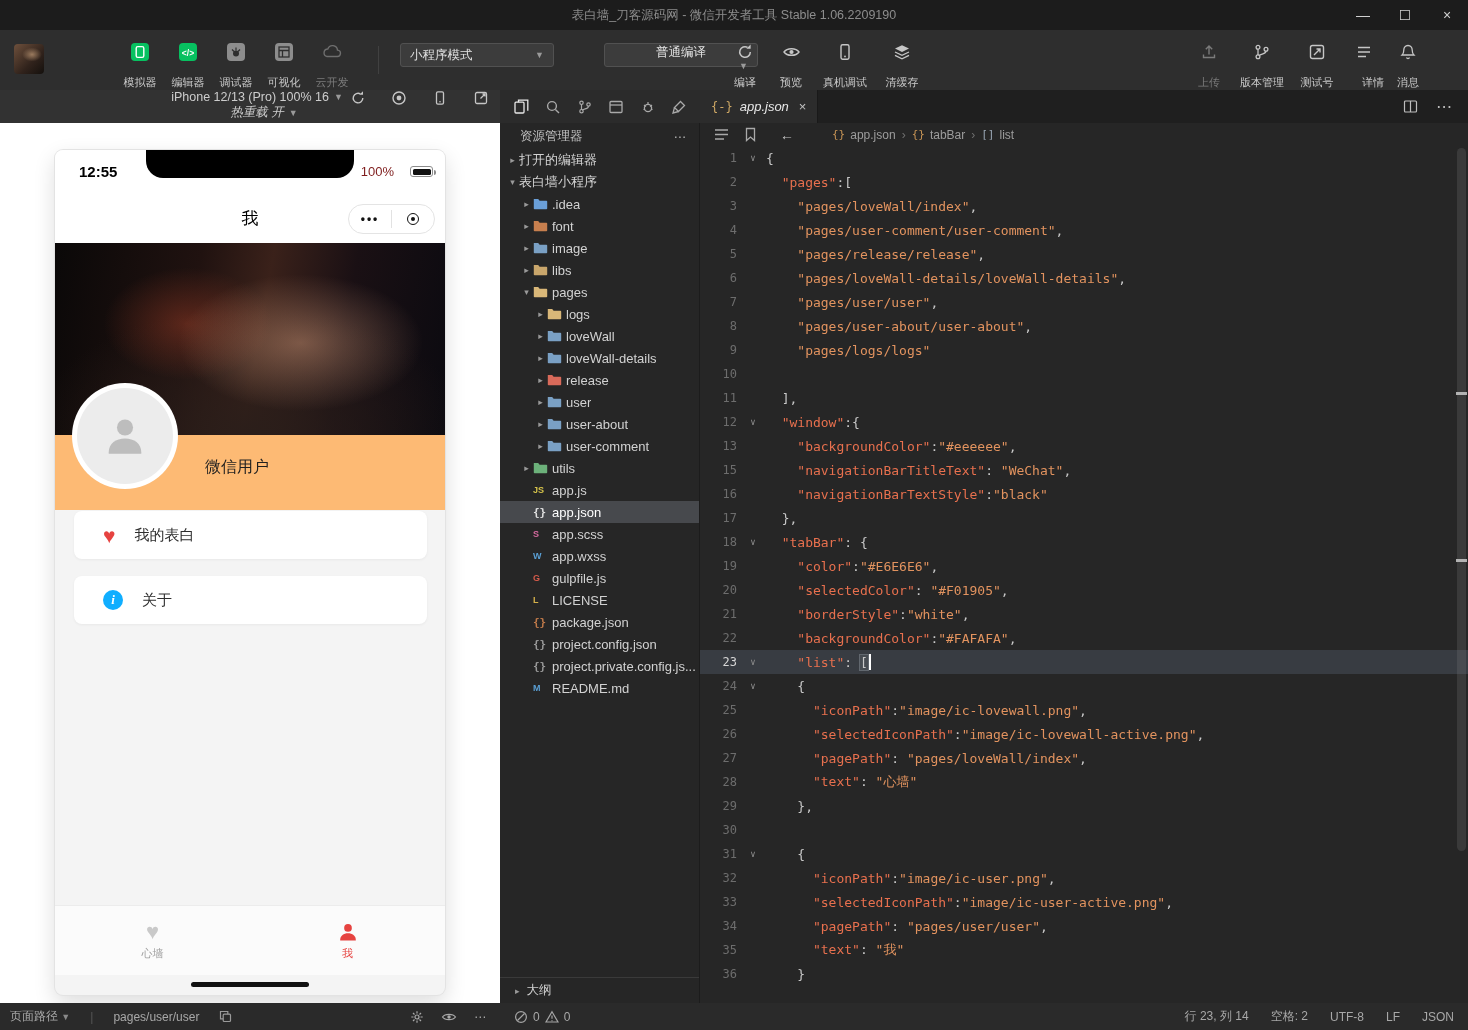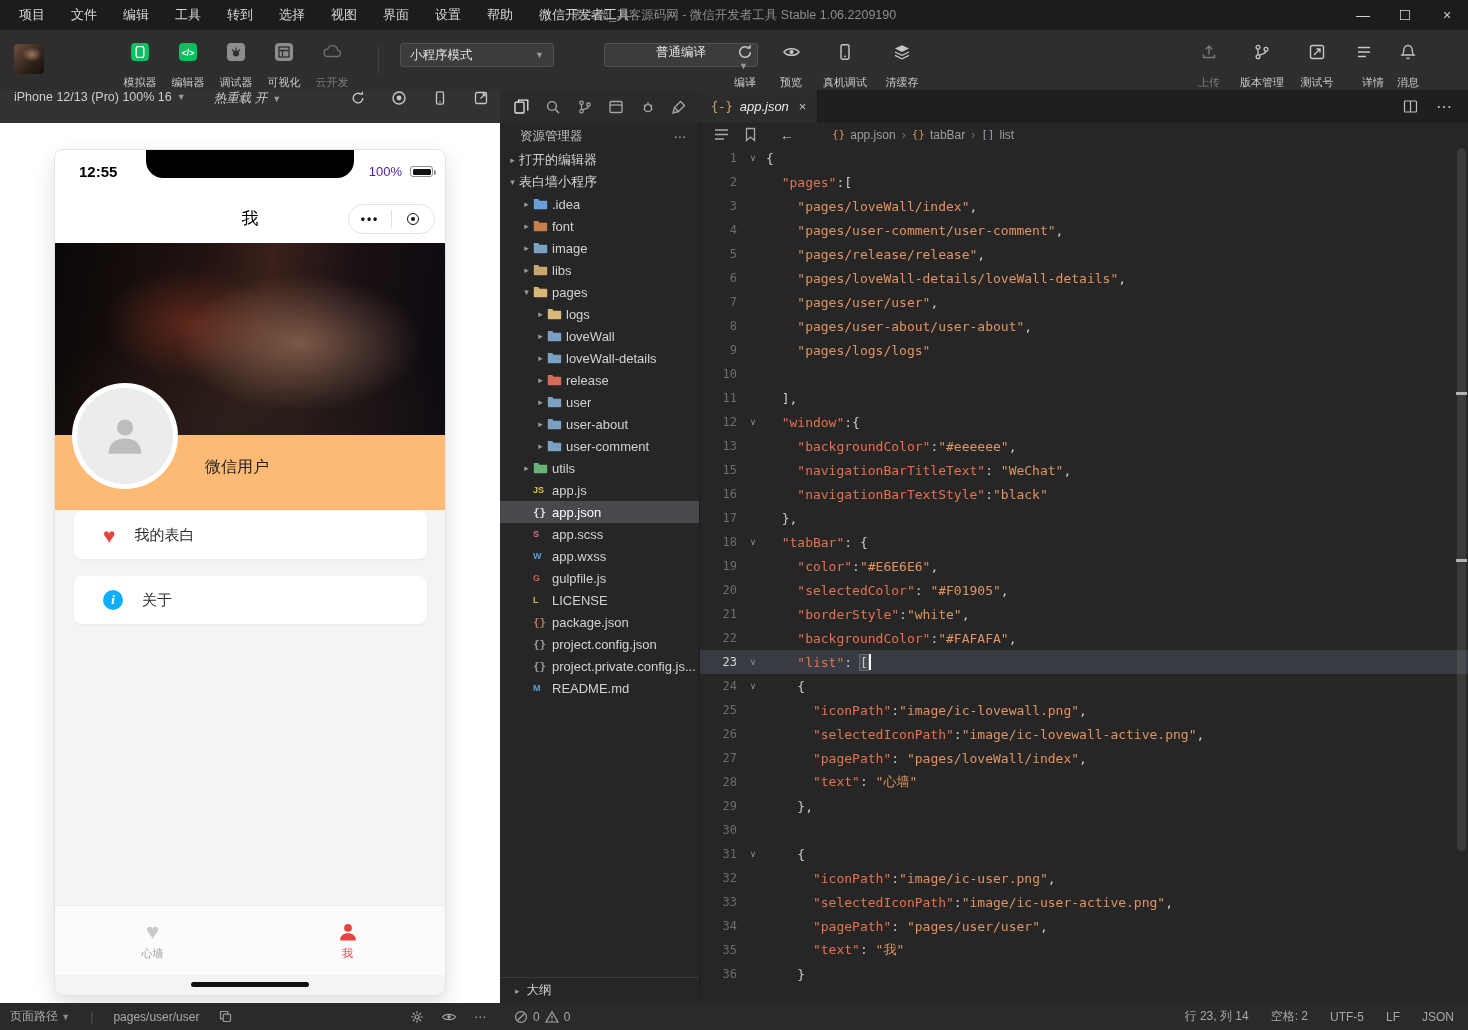--- a/index.html
+++ b/index.html
@@ -36,21 +36,21 @@
   .g-modes .tbtn { width:48px; }
   .vdiv { position:absolute; left:378px; top:16px; height:28px; width:1px; background:#414141; }
   .dropdown { position:absolute; top:13px; height:24px; background:#3c3c3c; border:1px solid #515151;
     border-radius:3px; display:flex; align-items:center; padding:0 9px; font-size:12.5px; color:#e2e2e2; }
   .dd-mode { left:400px; width:154px; }
   .dd-compile { left:604px; width:154px;flex-direction:column; }
   .dropdown .caret { margin-left:auto; color:#9a9a9a; font-size:9px; padding-left:8px; }
 
   
   .sim-strip { position:absolute; top:90px; left:0; width:500px; height:33px; background:#323232;
-    display:flex; align-items:flex-start; font-size:12.5px; color:#cdcdcd; z-index:20; }
+    display:flex; align-items:center; font-size:12.5px; color:#cdcdcd; z-index:20;flex-direction:column; }
   .strip-item { display:flex; align-items:center; gap:5px; white-space:nowrap; }
   .strip-item .caret { font-size:9px; color:#9a9a9a; }
   .si-device { margin-left:14px; }
   .si-reload { margin-left:28px;font-style:italic; }
   .strip-icons { position:absolute; left:350px; display:flex; gap:25px; align-items:center; }
   .activity-strip { position:absolute; top:90px; left:500px; width:200px; height:33px; background:#2b2b2b;
     display:flex; align-items:center; justify-content:space-between; padding:0 13px; z-index:20; }
   .tab-strip { position:absolute; top:90px; left:700px; right:0; height:33px; background:#1f1f1f;
     display:flex; align-items:center; z-index:20; }
   .tab { height:33px; background:#2c2c2c; display:flex; align-items:center; padding:0 11px; gap:7px;
@@ -105,21 +105,21 @@
   .smark { position:absolute; right:1px; width:11px; height:3px; background:#c9c9c9; opacity:.85; }
 
   
   .sim-panel { position:absolute; top:123px; left:0; width:500px; bottom:27px; background:#ffffff; z-index:8; }
   .phone { position:absolute; left:55px; top:27px; width:390px; height:845px; background:#f4f4f4;
     border-radius:8px; box-shadow:0 0 0 1px #e3e3e3, 0 8px 22px rgba(0,0,0,.14); overflow:hidden; }
   .p-status { height:45px; background:#fff; position:relative; }
   .p-time { position:absolute; left:24px; top:13px; font-size:15px; font-weight:bold; color:#000; }
   .p-notch { position:absolute; left:50%; transform:translateX(-50%); top:0; width:208px; height:28px;
     background:#000; border-radius:0 0 17px 17px; }
-  .p-batt { position:absolute; right:12px; top:14px; display:flex; align-items:center; gap:8px; font-size:13px; color:#4c1d95; }
+  .p-batt { position:absolute; right:12px; top:14px; display:flex; align-items:center; gap:16px; font-size:13px; color:#7f1d1d; }
   .batt { width:23px; height:11px; border:1px solid #8c8c8c; border-radius:3px; position:relative; }
   .batt::before { content:""; position:absolute; inset:1.5px; background:#111; border-radius:1.5px; }
   .batt::after { content:""; position:absolute; right:-4px; top:2.5px; width:2.5px; height:5px; background:#8c8c8c; border-radius:0 2px 2px 0; }
   .p-nav { height:48px; background:#fff; position:relative; }
   .p-title { position:absolute; left:0; right:0; top:12px; text-align:center; font-size:17px; color:#000; }
   .capsule { position:absolute; right:10px; top:9px; width:87px; height:30px; border:1px solid #e4e4e4;
     border-radius:15px; background:rgba(255,255,255,.92); display:flex; align-items:center; }
   .cap-dots { flex:1; text-align:center; color:#111; font-size:12px; font-weight:bold; letter-spacing:2px; line-height:1; }
   .cap-div { width:1px; height:18px; background:#e2e2e2; }
   .cap-target { flex:1; display:flex; justify-content:center; }
@@ -163,33 +163,20 @@
   .sb-caret { font-size:9px; color:#8a8a8a; }
   .sb-div { color:#555; }
   .sb-tools { position:absolute; left:410px; display:flex; gap:17px; align-items:center; }
   .sb-problems { position:absolute; left:514px; display:flex; gap:5px; align-items:center; }
   .sb-right { margin-left:auto; display:flex; gap:22px; padding-right:14px; align-items:center; white-space:nowrap; }
 </style>
 </head>
 <body>
 
 <div class="titlebar">
-  <div class="menus" id="menus">
-      <span class="menu-item">项目</span>
-      <span class="menu-item">文件</span>
-      <span class="menu-item">编辑</span>
-      <span class="menu-item">工具</span>
-      <span class="menu-item">转到</span>
-      <span class="menu-item">选择</span>
-      <span class="menu-item">视图</span>
-      <span class="menu-item">界面</span>
-      <span class="menu-item">设置</span>
-      <span class="menu-item">帮助</span>
-      <span class="menu-item">微信开发者工具</span>
-    </div>
   <div class="win-title">表白墙_刀客源码网 - 微信开发者工具 Stable 1.06.2209190</div>
   <div class="win-controls">
     <div class="win-btn">—</div>
     <div class="win-btn">☐</div>
     <div class="win-btn">×</div>
   </div>
 </div>
 
 <div class="toolbar">
   <div class="tb-avatar"></div>
@@ -959,17 +946,17 @@
         <svg width="14" height="14" viewBox="0 0 14 14">
           <path d="M7 1.8L13 12H1z" fill="none" stroke="#a6a6a6" stroke-width="1.2"></path>
           <path d="M7 5.5v3.2M7 10.3v1" stroke="#a6a6a6" stroke-width="1.2"></path>
         </svg>
       </span>
     <span>0</span>
   </div>
   <div class="sb-right">
     <span>行 23, 列 14</span>
     <span>空格: 2</span>
-    <span>UTF-5</span>
+    <span>UTF-8</span>
     <span>LF</span>
     <span>JSON</span>
   </div>
 </div>
 
 </body></html>

